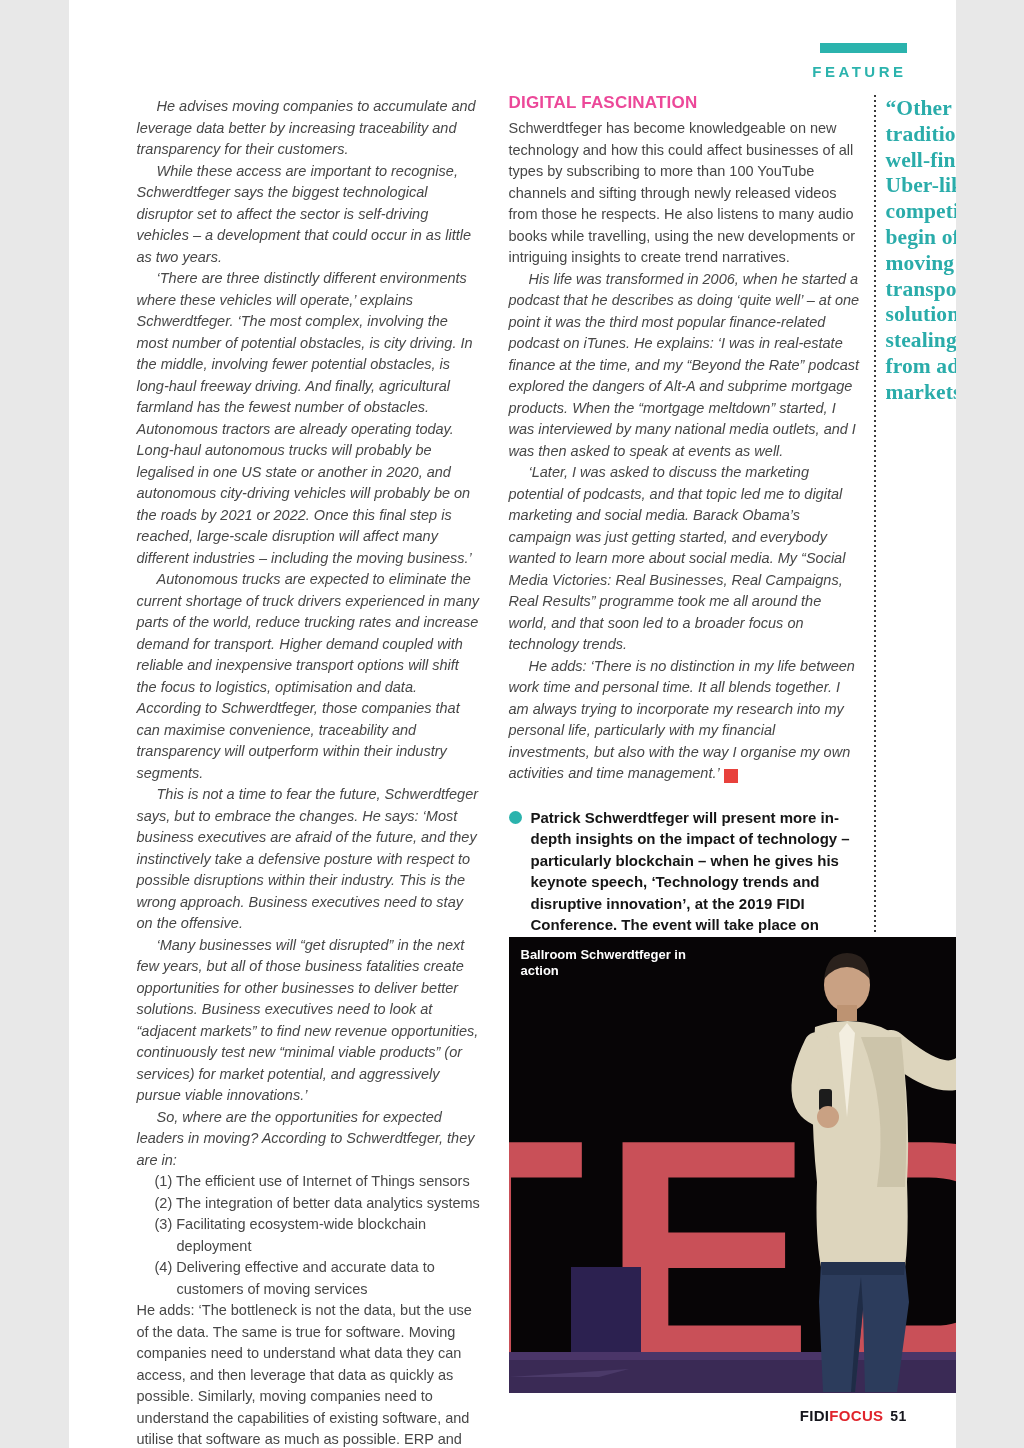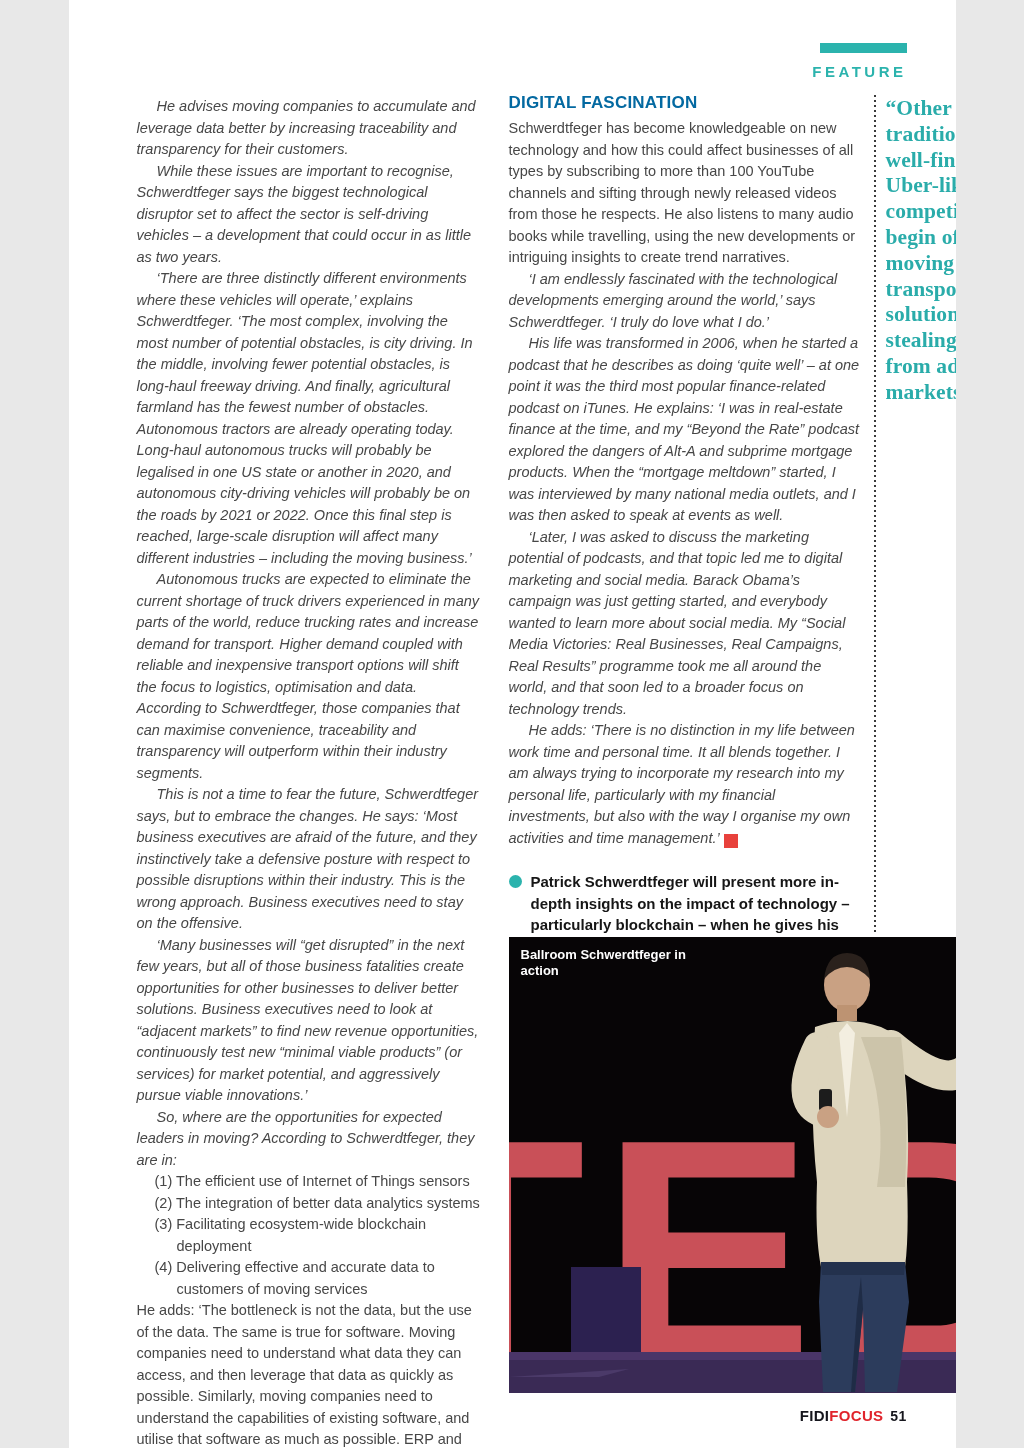--- a/index.html
+++ b/index.html
@@ -10,21 +10,21 @@
   .feature-tab{position:absolute;top:43px;right:49px;text-align:right;}
   .feature-bar{display:inline-block;width:87px;height:10px;background:#2bb3ad;margin-bottom:6px;}
   .feature-label{color:#2bb3ad;font-weight:bold;font-size:15px;letter-spacing:3.5px;line-height:18px;}
 
   
   .col{position:absolute;color:#474747;font-size:14.5px;line-height:21.5px;}
   .col1{left:68px;top:96px;width:346px;}
   .col2{left:440px;top:92px;width:352px;}
   .col p{margin:0;}
   .col p.ind{text-indent:20px;font-style:italic;}
-  .sec-head{color:#0369a1;font-size:17px;font-weight:bold;line-height:22px;margin:0 0 4px 0;letter-spacing:0.2px;}
+  .sec-head{color:#ec4899;font-size:17px;font-weight:bold;line-height:22px;margin:0 0 4px 0;letter-spacing:0.2px;}
 
   ul.opps{list-style:none;margin:0;padding:0 0 0 18px;}
   ul.opps li{padding-left:22px;text-indent:-22px;margin:0;}
 
   .ff-box{display:inline-block;width:14px;height:14px;background:#e8413c;color:#fff;
           font-size:9px;font-weight:bold;text-align:center;line-height:14px;vertical-align:-1px;margin-left:4px;}
 
   
   .note{margin-top:22px;position:relative;padding-left:22px;font-weight:bold;color:#161616;font-size:15px;line-height:21.5px;}
   .note-bullet{position:absolute;left:0;top:4px;width:13px;height:13px;border-radius:50%;background:#2bb3ad;}
@@ -57,39 +57,38 @@
 
 <div class="page">
 
   <div class="feature-tab">
     <span class="feature-bar"></span><br>
     <span class="feature-label">FEATURE</span>
   </div>
 
   <div class="col col1">
     <p class="ind">He advises moving companies to accumulate and leverage data better by increasing traceability and transparency for their customers.</p>
-    <p class="ind">While these issues are important to recognise, Schwerdtfeger says the biggest technological disruptor set to affect the sector is self-driving vehicles – a development that could occur in as little as two years.</p>
+    <p class="ind">While these access are important to recognise, Schwerdtfeger says the biggest technological disruptor set to affect the sector is self-driving vehicles – a development that could occur in as little as two years.</p>
     <p class="ind">‘There are three distinctly different environments where these vehicles will operate,’ explains Schwerdtfeger. ‘The most complex, involving the most number of potential obstacles, is city driving. In the middle, involving fewer potential obstacles, is long-haul freeway driving. And finally, agricultural farmland has the fewest number of obstacles. Autonomous tractors are already operating today. Long-haul autonomous trucks will probably be legalised in one US state or another in 2020, and autonomous city-driving vehicles will probably be on the roads by 2021 or 2022. Once this final step is reached, large-scale disruption will affect many different industries – including the moving business.’</p>
     <p class="ind">Autonomous trucks are expected to eliminate the current shortage of truck drivers experienced in many parts of the world, reduce trucking rates and increase demand for transport. Higher demand coupled with reliable and inexpensive transport options will shift the focus to logistics, optimisation and data. According to Schwerdtfeger, those companies that can maximise convenience, traceability and transparency will outperform within their industry segments.</p>
     <p class="ind">This is not a time to fear the future, Schwerdtfeger says, but to embrace the changes. He says: ‘Most business executives are afraid of the future, and they instinctively take a defensive posture with respect to possible disruptions within their industry. This is the wrong approach. Business executives need to stay on the offensive.</p>
     <p class="ind">‘Many businesses will “get disrupted” in the next few years, but all of those business fatalities create opportunities for other businesses to deliver better solutions. Business executives need to look at “adjacent markets” to find new revenue opportunities, continuously test new “minimal viable products” (or services) for market potential, and aggressively pursue viable innovations.’</p>
     <p class="ind">So, where are the opportunities for expected leaders in moving? According to Schwerdtfeger, they are in:</p>
     <ul class="opps">
       <li>(1) The efficient use of Internet of Things sensors</li>
       <li>(2) The integration of better data analytics systems</li>
       <li>(3) Facilitating ecosystem-wide blockchain deployment</li>
       <li>(4) Delivering effective and accurate data to customers of moving services</li>
     </ul>
     <p>He adds: ‘The bottleneck is not the data, but the use of the data. The same is true for software. Moving companies need to understand what data they can access, and then leverage that data as quickly as possible. Similarly, moving companies need to understand the capabilities of existing software, and utilise that software as much as possible. ERP and CRM companies often admit that their customers only use a tiny fraction of the capabilities already developed within the platform. The lowest-hanging fruit is to get better training on the software you have already paid for.’</p>
   </div>
 
   <div class="col col2">
     <h2 class="sec-head">DIGITAL FASCINATION</h2>
     <p>Schwerdtfeger has become knowledgeable on new technology and how this could affect businesses of all types by subscribing to more than 100 YouTube channels and sifting through newly released videos from those he respects. He also listens to many audio books while travelling, using the new developments or intriguing insights to create trend narratives.</p>
-    <p class="ind">‘I am endlessly fascinated with the technological developments emerging around the world,’ says Schwerdtfeger. ‘I truly do love what I do.’</p>
     <p class="ind">His life was transformed in 2006, when he started a podcast that he describes as doing ‘quite well’ – at one point it was the third most popular finance-related podcast on iTunes. He explains: ‘I was in real-estate finance at the time, and my “Beyond the Rate” podcast explored the dangers of Alt-A and subprime mortgage products. When the “mortgage meltdown” started, I was interviewed by many national media outlets, and I was then asked to speak at events as well.</p>
     <p class="ind">‘Later, I was asked to discuss the marketing potential of podcasts, and that topic led me to digital marketing and social media. Barack Obama’s campaign was just getting started, and everybody wanted to learn more about social media. My “Social Media Victories: Real Businesses, Real Campaigns, Real Results” programme took me all around the world, and that soon led to a broader focus on technology trends.</p>
     <p class="ind"><span>He adds: ‘There is no distinction in my life between work time and personal time. It all blends together. I am always trying to incorporate my research into my personal life, particularly with my financial investments, but also with the way I organise my own activities and time management.’</span><span class="ff-box">FF</span></p>
 
     <div class="note">
       <span class="note-bullet"></span>
       <span>Patrick Schwerdtfeger will present more in-depth insights on the impact of technology – particularly blockchain – when he gives his keynote speech, ‘Technology trends and disruptive innovation’, at the 2019 FIDI Conference. The event will take place on Monday 1 April at 11.15am in the Grand Ballroom.</span>
     </div>
   </div>
 

